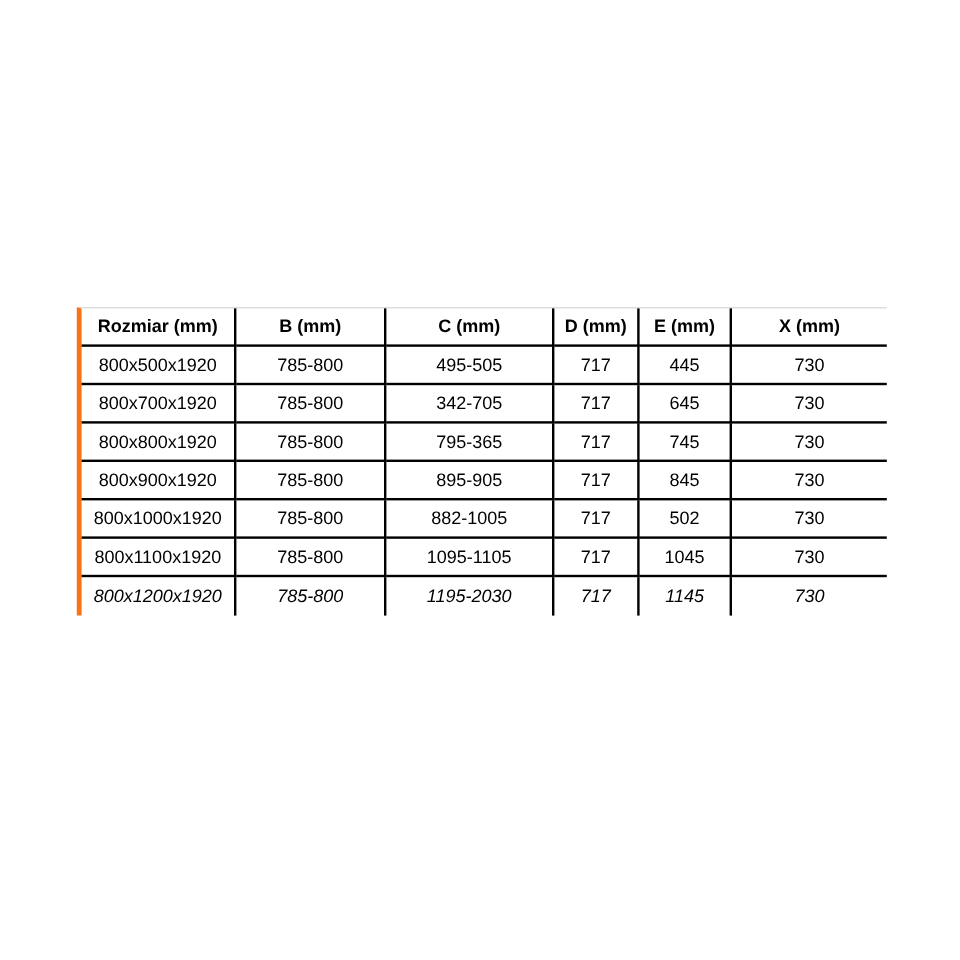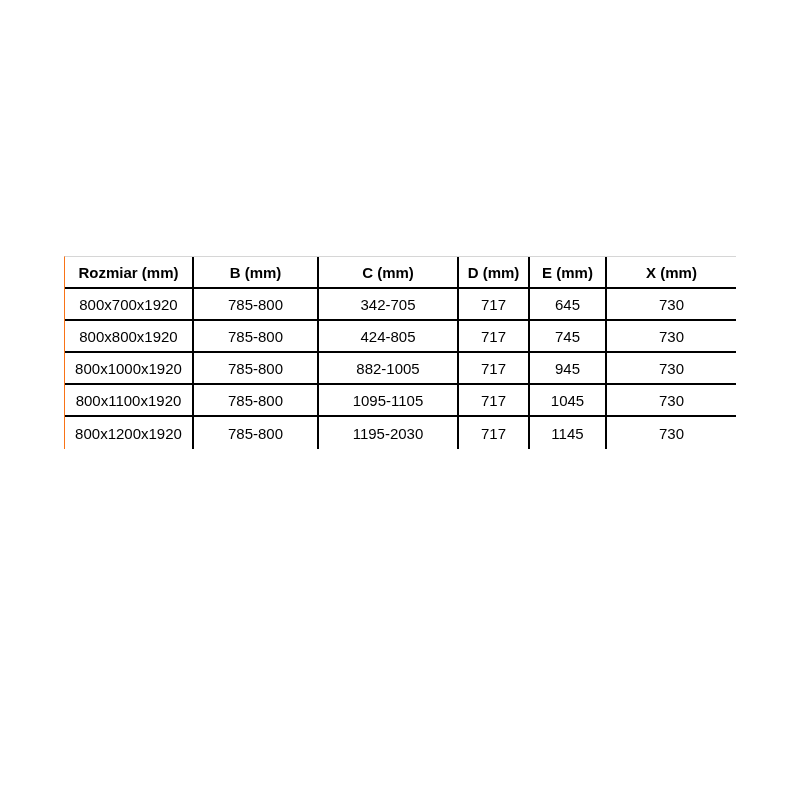--- a/index.html
+++ b/index.html
@@ -22,21 +22,21 @@
     background: #ffffff;
   }
   table.spec-table {
     position: absolute;
     left: 64px;
     top: 256px;
     border-collapse: separate;
     border-spacing: 0;
     table-layout: fixed;
     width: 671px;
-    border-left: 1px solid #f97316;
+    border-left: 4px solid #f97316;
     border-top: 1px solid #d6d6d6;
     background: #ffffff;
   }
   col.col-rozmiar { width: 129px; }
   col.col-b { width: 125px; }
   col.col-c { width: 140px; }
   col.col-d { width: 71px; }
   col.col-e { width: 77px; }
   col.col-x { width: 129px; }
 
@@ -57,20 +57,21 @@
     font-weight: bold;
   }
   td {
     font-weight: normal;
   }
   th:last-child, td:last-child {
     border-right: none;
   }
   tbody tr:last-child td {
     border-bottom: none;
+    font-style: italic;
   }
 </style>
 </head>
 <body>
 
 <div class="canvas">
   <table class="spec-table">
     <colgroup>
       <col class="col-rozmiar">
       <col class="col-b">
@@ -84,41 +85,57 @@
           <th>Rozmiar (mm)</th>
           <th>B (mm)</th>
           <th>C (mm)</th>
           <th>D (mm)</th>
           <th>E (mm)</th>
           <th>X (mm)</th>
         </tr>
     </thead>
     <tbody>
         <tr>
+          <td>800x500x1920</td>
+          <td>785-800</td>
+          <td>495-505</td>
+          <td>717</td>
+          <td>445</td>
+          <td>730</td>
+        </tr>
+        <tr>
           <td>800x700x1920</td>
           <td>785-800</td>
           <td>342-705</td>
           <td>717</td>
           <td>645</td>
           <td>730</td>
         </tr>
         <tr>
           <td>800x800x1920</td>
           <td>785-800</td>
-          <td>424-805</td>
+          <td>795-365</td>
           <td>717</td>
           <td>745</td>
+          <td>730</td>
+        </tr>
+        <tr>
+          <td>800x900x1920</td>
+          <td>785-800</td>
+          <td>895-905</td>
+          <td>717</td>
+          <td>845</td>
           <td>730</td>
         </tr>
         <tr>
           <td>800x1000x1920</td>
           <td>785-800</td>
           <td>882-1005</td>
           <td>717</td>
-          <td>945</td>
+          <td>502</td>
           <td>730</td>
         </tr>
         <tr>
           <td>800x1100x1920</td>
           <td>785-800</td>
           <td>1095-1105</td>
           <td>717</td>
           <td>1045</td>
           <td>730</td>
         </tr>

